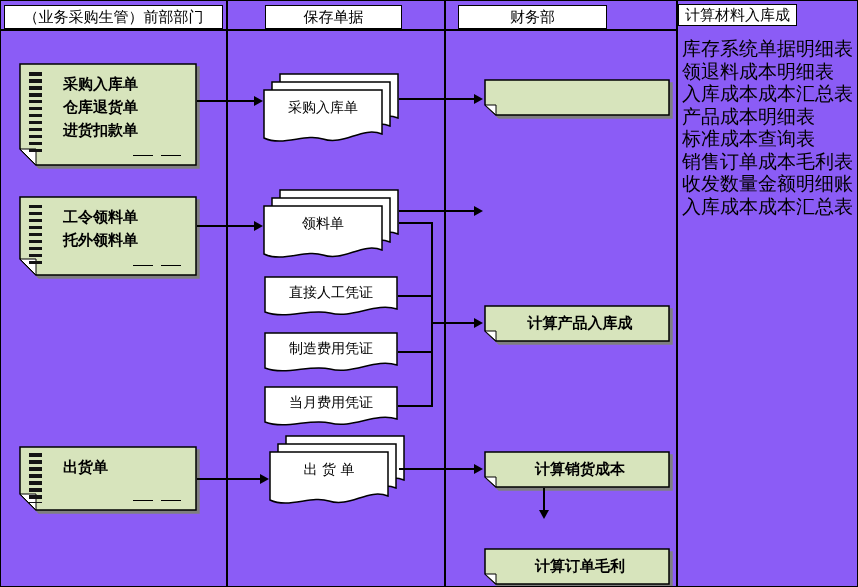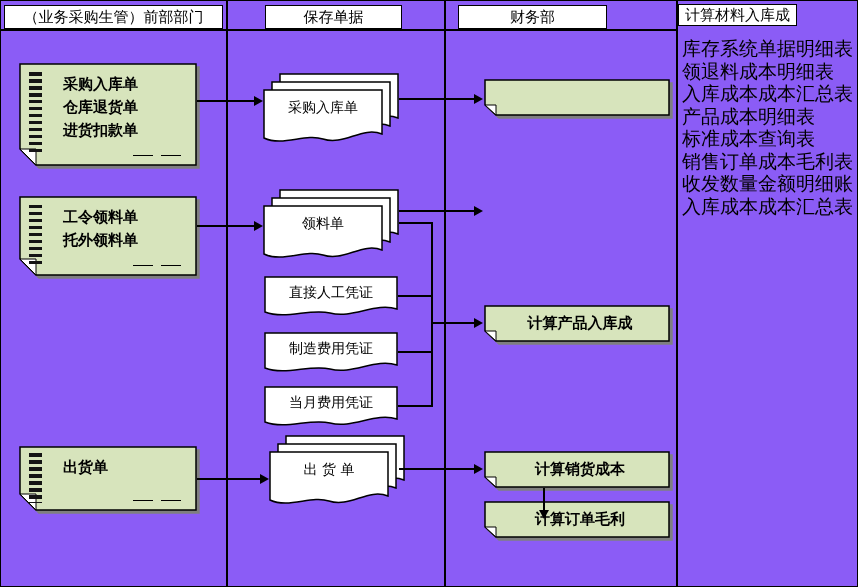--- a/index.html
+++ b/index.html
@@ -194,21 +194,21 @@
   </div>
 
   <div class="proc" style="left:483px;top:450px">
     <svg viewBox="0 0 186 37" preserveAspectRatio="none">
       <path class="note-body" d="M1,1 H185 V36 H12 L1,26 Z"></path>
       <path class="note-fold" d="M1,26 L12,36 V26 Z"></path>
     </svg>
     <div class="proc-label">计算销货成本</div>
   </div>
 
-  <div class="proc" style="left:483px;top:500px">
+  <div class="proc" style="left:483px;top:547px">
     <svg viewBox="0 0 186 37" preserveAspectRatio="none">
       <path class="note-body" d="M1,1 H185 V36 H12 L1,26 Z"></path>
       <path class="note-fold" d="M1,26 L12,36 V26 Z"></path>
     </svg>
     <div class="proc-label">计算订单毛利</div>
   </div>
 
   <div class="reports">
     <div>库存系统单据明细表</div>
     <div>领退料成本明细表</div>

